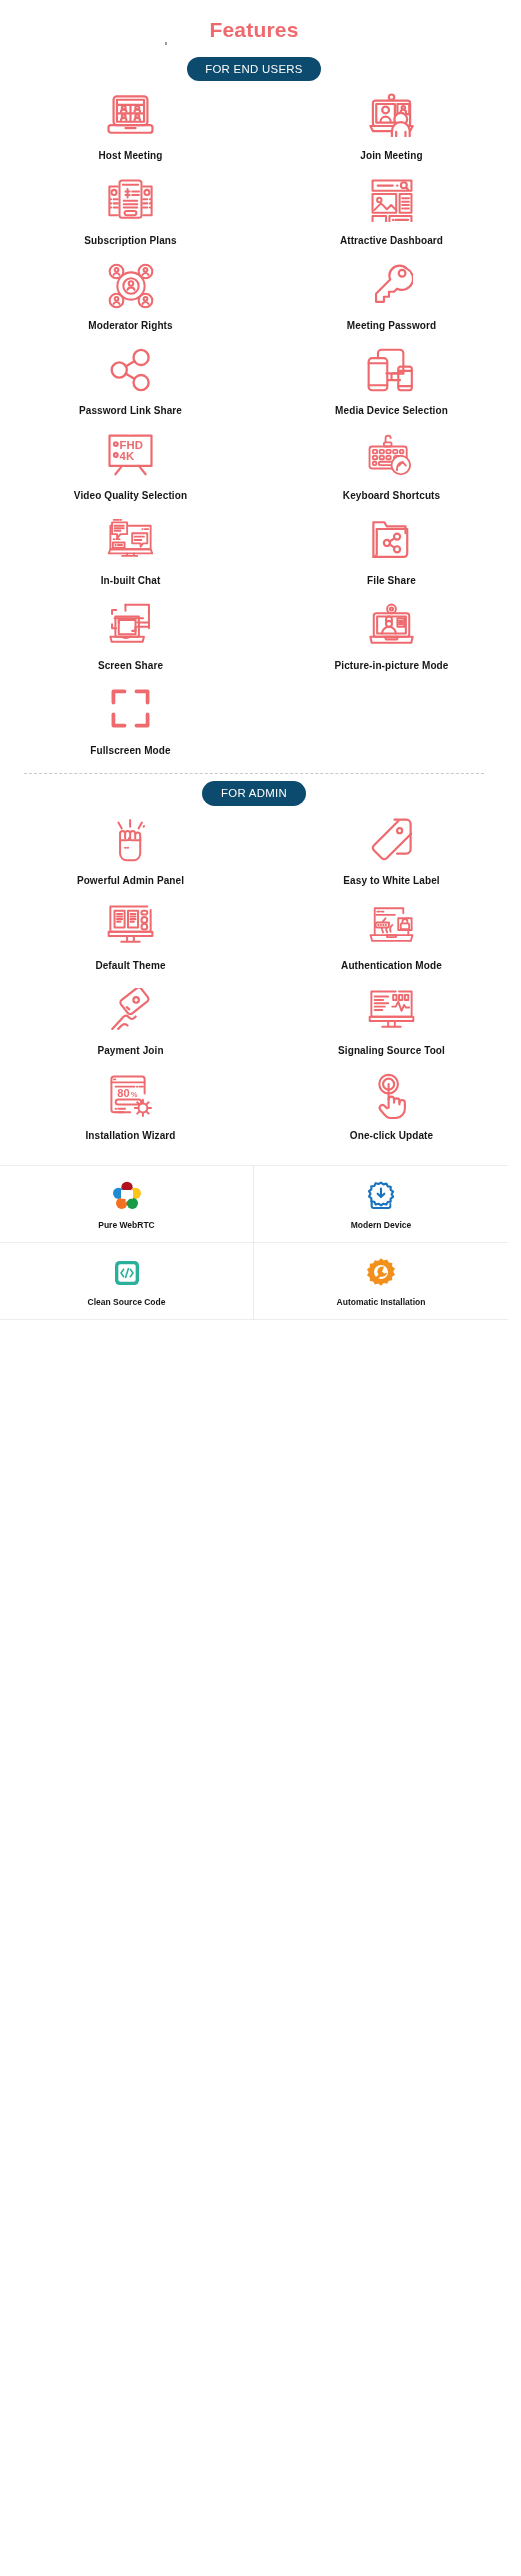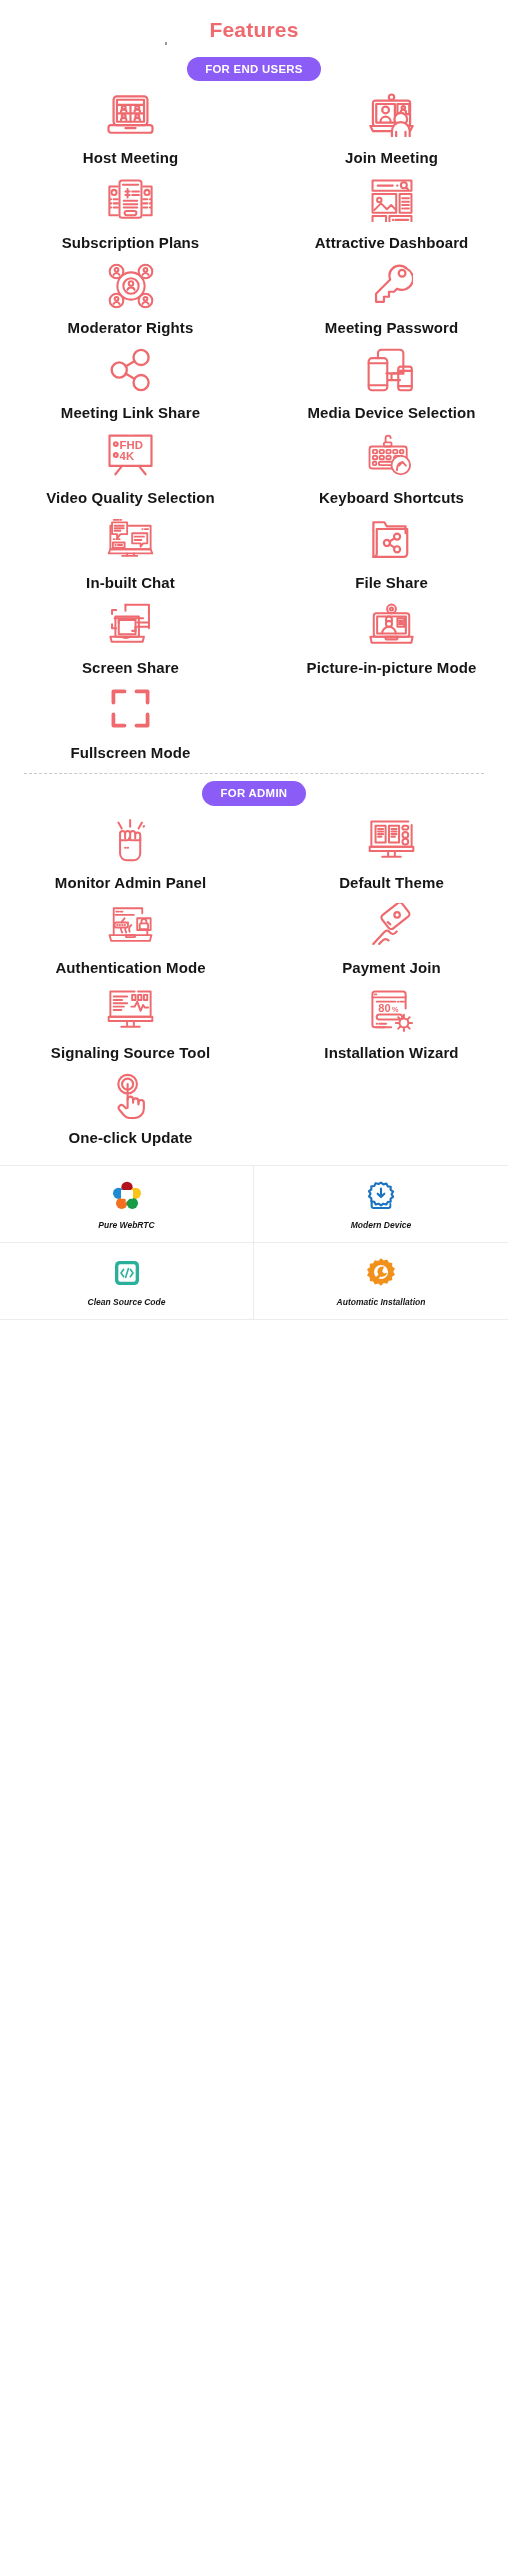--- a/index.html
+++ b/index.html
@@ -32,26 +32,26 @@
     position: relative;
   }
   .dot-mark i {
     position:absolute; left: 165px; top: 2.5px;
     width:1.7px; height:2.5px; background:#9a9a9a; display:block;
   }
 
   .pill-wrap { text-align:center; margin-top: 8.5px; }
   .pill {
     display:inline-block;
-    background:#8b5cf6;
+    background:#0c4a6e;
     color:#ffffff;
     border-radius: 846px;
     padding: 6px 18.6px 6.8px;
     font-size: 11.4px;
-    font-weight: 700;
+    font-weight: 400;
     letter-spacing: 0.3px;
   }
 
   
   .grid {
     display:grid;
     grid-template-columns: 1fr 1fr;
     width: 522px;
   }
   .cell {
@@ -62,21 +62,21 @@
     padding-top: 12px;
     height: 85px;
   }
   .icon-box {
     width: 54px; height: 49px;
     display:flex; align-items:flex-start; justify-content:center;
   }
   .icon-box svg { display:block; }
   .cap {
     margin-top: 7.6px;
-    font-size: 15px;
+    font-size: 10px;
     font-weight: bold;
     color:#161616;
     text-align:center;
     letter-spacing: 0.1px;
     white-space: nowrap;
   }
 
   
   .divider {
     margin: 12px 24px 0 24px;
@@ -101,21 +101,20 @@
     border-bottom: 0.8px solid #ececec;
   }
   .tile:nth-child(2n) { border-right: none; }
   .tile-icon { width:36px; height:36px; display:flex; align-items:center; justify-content:center; }
   .tile-cap {
     margin-top: 6px;
     font-size: 8.5px;
     font-weight: bold;
     color:#161616;
     text-align:center;
-    font-style:italic;
   }
 </style>
 </head>
 <body>
 
 <div class="page">
 
   <div class="title">Features</div>
   <div class="dot-mark">
       <i></i>
@@ -247,21 +246,21 @@
 
     <div class="cell">
       <div class="icon-box">
         <svg width="42" height="44" viewBox="0 0 50 52" fill="none" stroke="#ee6a6e" stroke-width="2.8" stroke-linecap="round" stroke-linejoin="round">
           <circle cx="37" cy="11" r="9"></circle>
           <circle cx="11" cy="26" r="9"></circle>
           <circle cx="37" cy="41" r="9"></circle>
           <path d="M19 21.5 29 15.5M19 30.5 29 36.5"></path>
         </svg>
       </div>
-      <div class="cap">Meeting Link Share</div>
+      <div class="cap">Password Link Share</div>
     </div>
 
     <div class="cell">
       <div class="icon-box">
         <svg width="51" height="44" viewBox="0 0 60 52" fill="none" stroke="#ee6a6e" stroke-width="2.5" stroke-linecap="round" stroke-linejoin="round">
           <path d="M14 12V6a4 4 0 0 1 4-4h22a4 4 0 0 1 4 4v24H32"></path>
           <path d="M24 30h20M30 30v8h10M26 38h8"></path>
           <rect x="3" y="12" width="22" height="38" rx="4"></rect>
           <path d="M3 18h22M3 44h22"></path>
           <rect x="38" y="22" width="16" height="28" rx="3"></rect>
@@ -404,23 +403,33 @@
     <div class="cell">
       <div class="icon-box">
         <svg width="42" height="46" viewBox="0 0 50 54" fill="none" stroke="#ee6a6e" stroke-width="2.4" stroke-linecap="round" stroke-linejoin="round">
           <path d="M24 10V2M14 12 10 5M34 12l4-7M40 10l.5-.8"></path>
           <path d="M12 18a3 3 0 0 1 6 0v6M18 18a3 3 0 0 1 6 0v6M24 18a3 3 0 0 1 6 0v6M30 20a3 3 0 0 1 6 0v6"></path>
           <path d="M12 18v24a8 8 0 0 0 8 8h8a8 8 0 0 0 8-8V24"></path>
           <path d="M12 26h8a3 3 0 0 0 3-3M23 23a3 3 0 0 0 3 3h10"></path>
           <path d="M18 35h.5M21 35h.5"></path>
         </svg>
       </div>
-      <div class="cap">Monitor Admin Panel</div>
-    </div>
-
+      <div class="cap">Powerful Admin Panel</div>
+    </div>
+
+    <div class="cell">
+      <div class="icon-box">
+        <svg width="46" height="44" viewBox="0 0 54 52" fill="none" stroke="#ee6a6e" stroke-width="2.6" stroke-linecap="round" stroke-linejoin="round">
+          <path d="M30 2h14a5 5 0 0 1 5 5v30a5 5 0 0 1-5 5H33"></path>
+          <path d="M34.5 3.5 5.5 32.4a4 4 0 0 0 0 5.6l9.5 9.5a4 4 0 0 0 5.6 0l29-28.9"></path>
+          <circle cx="36" cy="15" r="3"></circle>
+        </svg>
+      </div>
+      <div class="cap">Easy to White Label</div>
+    </div>
 
     <div class="cell">
       <div class="icon-box">
         <svg width="47" height="44" viewBox="0 0 56 52" fill="none" stroke="#ee6a6e" stroke-width="2.4" stroke-linecap="round" stroke-linejoin="round">
           <path d="M48 4H4v30h48V8"></path>
           <path d="M4 34h48M2 34v5h52v-5"></path>
           <path d="M19 39h18M24 39v6M32 39v6"></path>
           <path d="M17 46h22"></path>
           <rect x="9" y="9" width="12" height="20"></rect>
           <path d="M12 13h6M12 16h6M12 19h6M12 22h4"></path>

